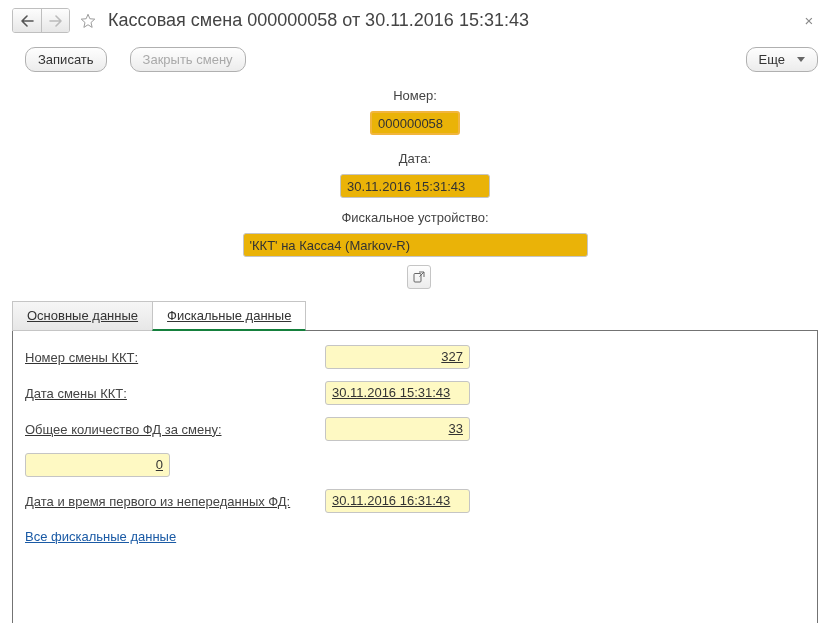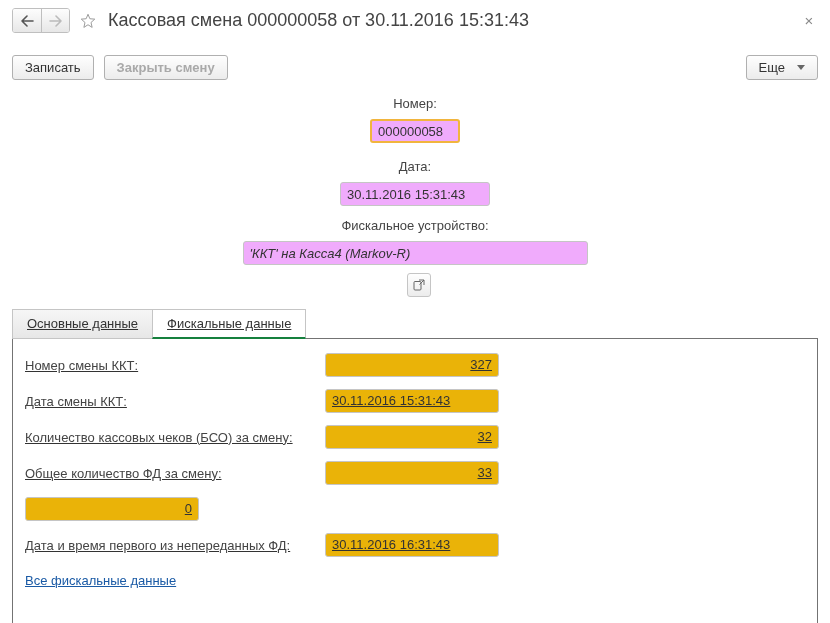--- a/index.html
+++ b/index.html
@@ -10,21 +10,21 @@
     color: #333;
     background: #fff;
     width: 830px;
     height: 623px;
   }
   .container { padding: 8px 12px; }
   .titlebar {
     display: flex;
     align-items: center;
     gap: 6px;
-    margin-bottom: 22px;
+    margin-bottom: 14px;
   }
   .nav-btns {
     display: flex;
     border: 1px solid #bfbfbf;
     border-radius: 3px;
     overflow: hidden;
   }
   .nav-btn {
     width: 28px; height: 23px;
     display: flex; align-items: center; justify-content: center;
@@ -53,52 +53,53 @@
     font-size:15px;
     line-height:1;
   }
   .toolbar {
     display: flex;
     gap: 10px;
     margin-bottom: 16px;
   }
   .btn {
     border: 1px solid #b0b0b0;
-    border-radius: 3px;
+    border-radius: 10px;
     padding: 4px 12px;
     background: linear-gradient(#fefefe,#ececec);
     cursor: pointer;
     font-size: 13px;
     color:#333;
-  }
-  .btn.disabled { color:#a9a9a9; cursor:default;font-weight:bold; }
+    margin-left:13px;
+  }
+  .btn.disabled { color:#a9a9a9; cursor:default; }
   .btn.more { margin-left:auto; display:flex; align-items:center; gap:12px; }
   .formrow {
     display:flex; align-items:center; gap:8px;
     margin-bottom: 12px;
     flex-direction: column;
   }
   label { color:#444; }
   .input {
     border: 1px solid #c5c5c5;
     border-radius: 3px;
     padding: 3px 6px;
     height: 24px;
-    background:#f0abfc;
+    background:#eab308;
     font-size:13px;
     color:#333;
   }
   .input-number {
     width: 90px;
     border: 2px solid #f1b53d;
     border-radius: 3px;
     outline:none;
   }
   .input-date { width: 150px; }
-  .input-device { width: 345px; font-style: italic; }
+  .input-device { width: 345px; }
   .pick-btn {
     width:24px; height:24px;
     border:1px solid #c5c5c5;
     border-radius:3px;
     background: linear-gradient(#fefefe,#ececec);
     display:flex; align-items:center; justify-content:center;
     cursor:pointer;
     margin-left:8px;
   }
   .tabs-wrap { margin-top:6px;text-decoration:underline; }
@@ -129,24 +130,24 @@
   }
   .fieldrow {
     display:flex; align-items:center;
     margin-bottom: 12px;
   }
   .fieldrow label { width: 300px; }
   .fieldrow .val {
     border:1px solid #c5c5c5;
     border-radius:3px;
     padding:3px 6px;
-    width: 174px;
+    width: 145px;
     height:24px;
     text-align:right;
-    background:#eab308;
+    background:#fef9c3;
   }
   .fieldrow .val.left { text-align:left; }
   .link {
     color:#1a5aa5;
     text-decoration: underline;
     cursor:pointer;
     display:inline-block;
     margin-top:4px;
   }
 </style>
@@ -219,24 +220,20 @@
       <div class="fieldrow">
         <label>Номер смены ККТ:</label>
         <div class="val">327</div>
       </div>
 
       <div class="fieldrow">
         <label>Дата смены ККТ:</label>
         <div class="val left">30.11.2016 15:31:43</div>
       </div>
 
-      <div class="fieldrow">
-        <label>Количество кассовых чеков (БСО) за смену:</label>
-        <div class="val">32</div>
-      </div>
 
       <div class="fieldrow">
         <label>Общее количество ФД за смену:</label>
         <div class="val">33</div>
       </div>
 
       <div class="fieldrow">
         <div class="val">0</div>
       </div>
 

